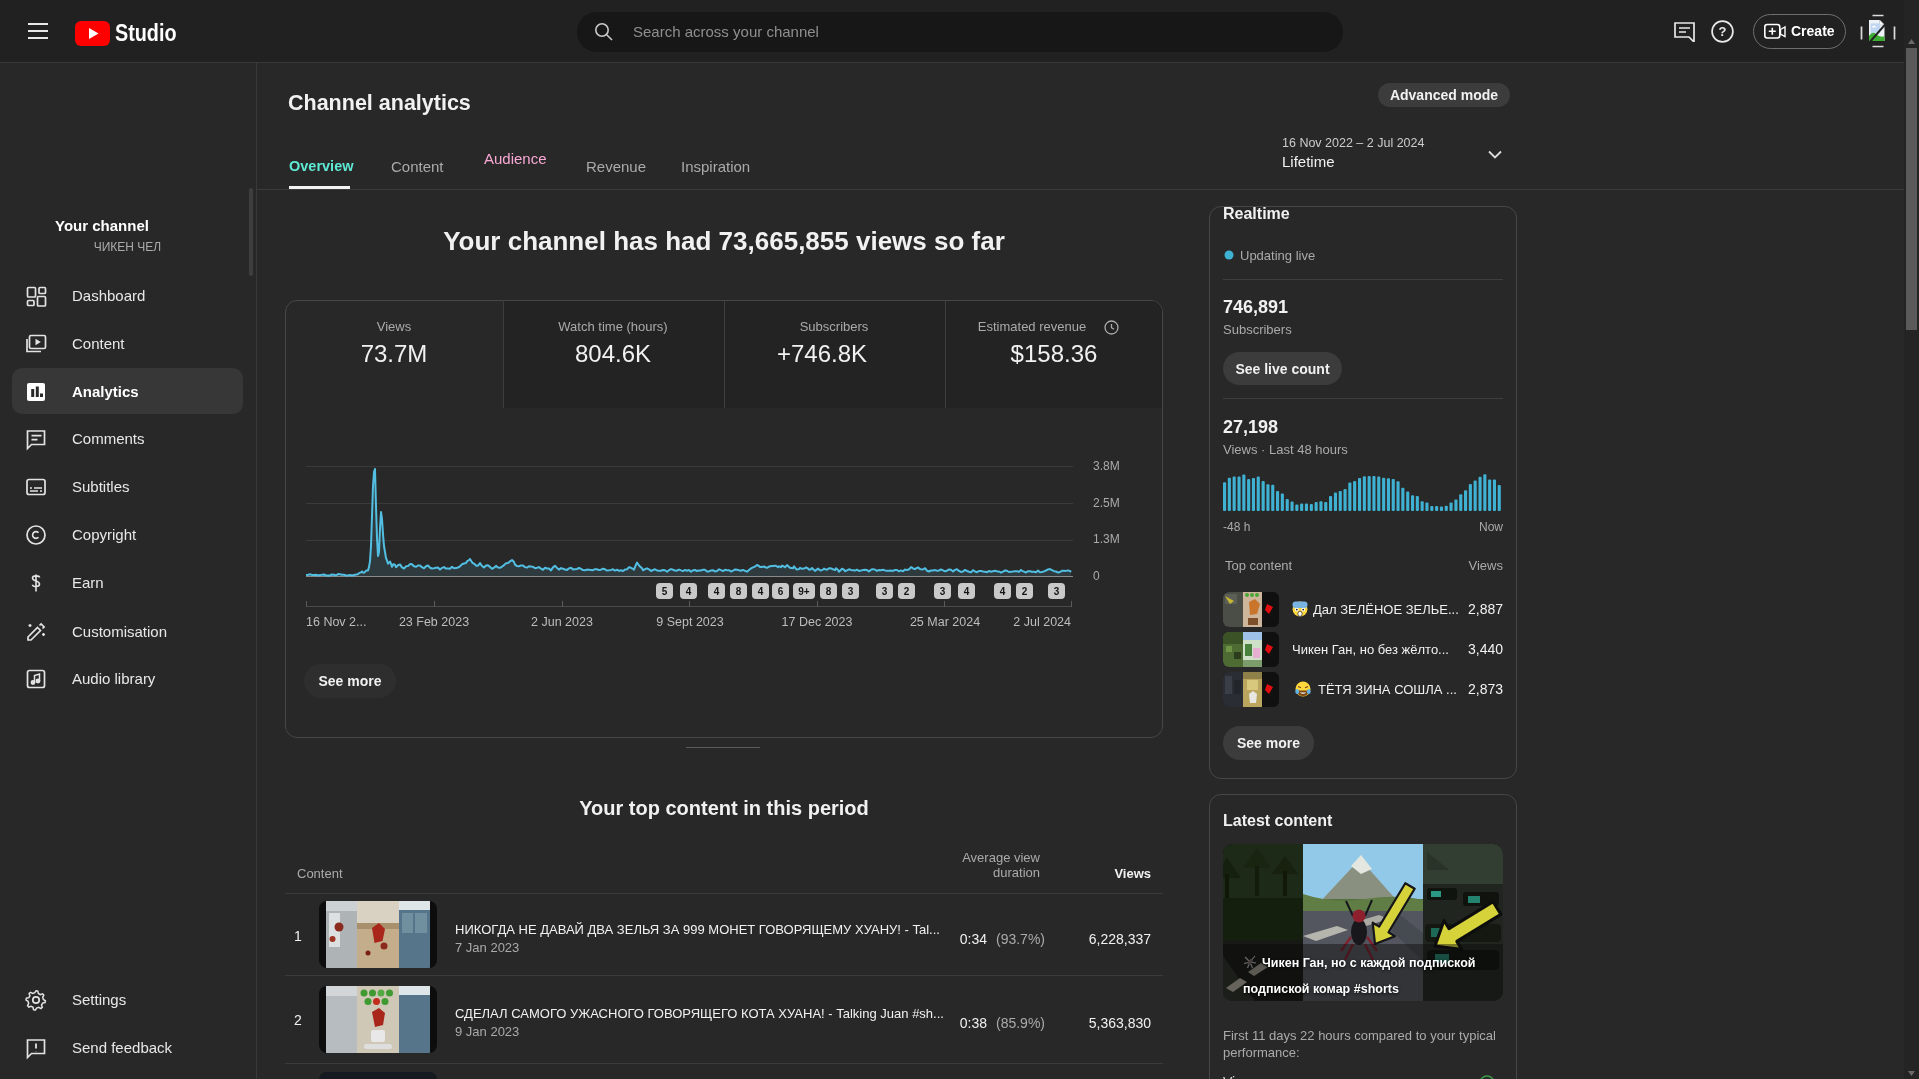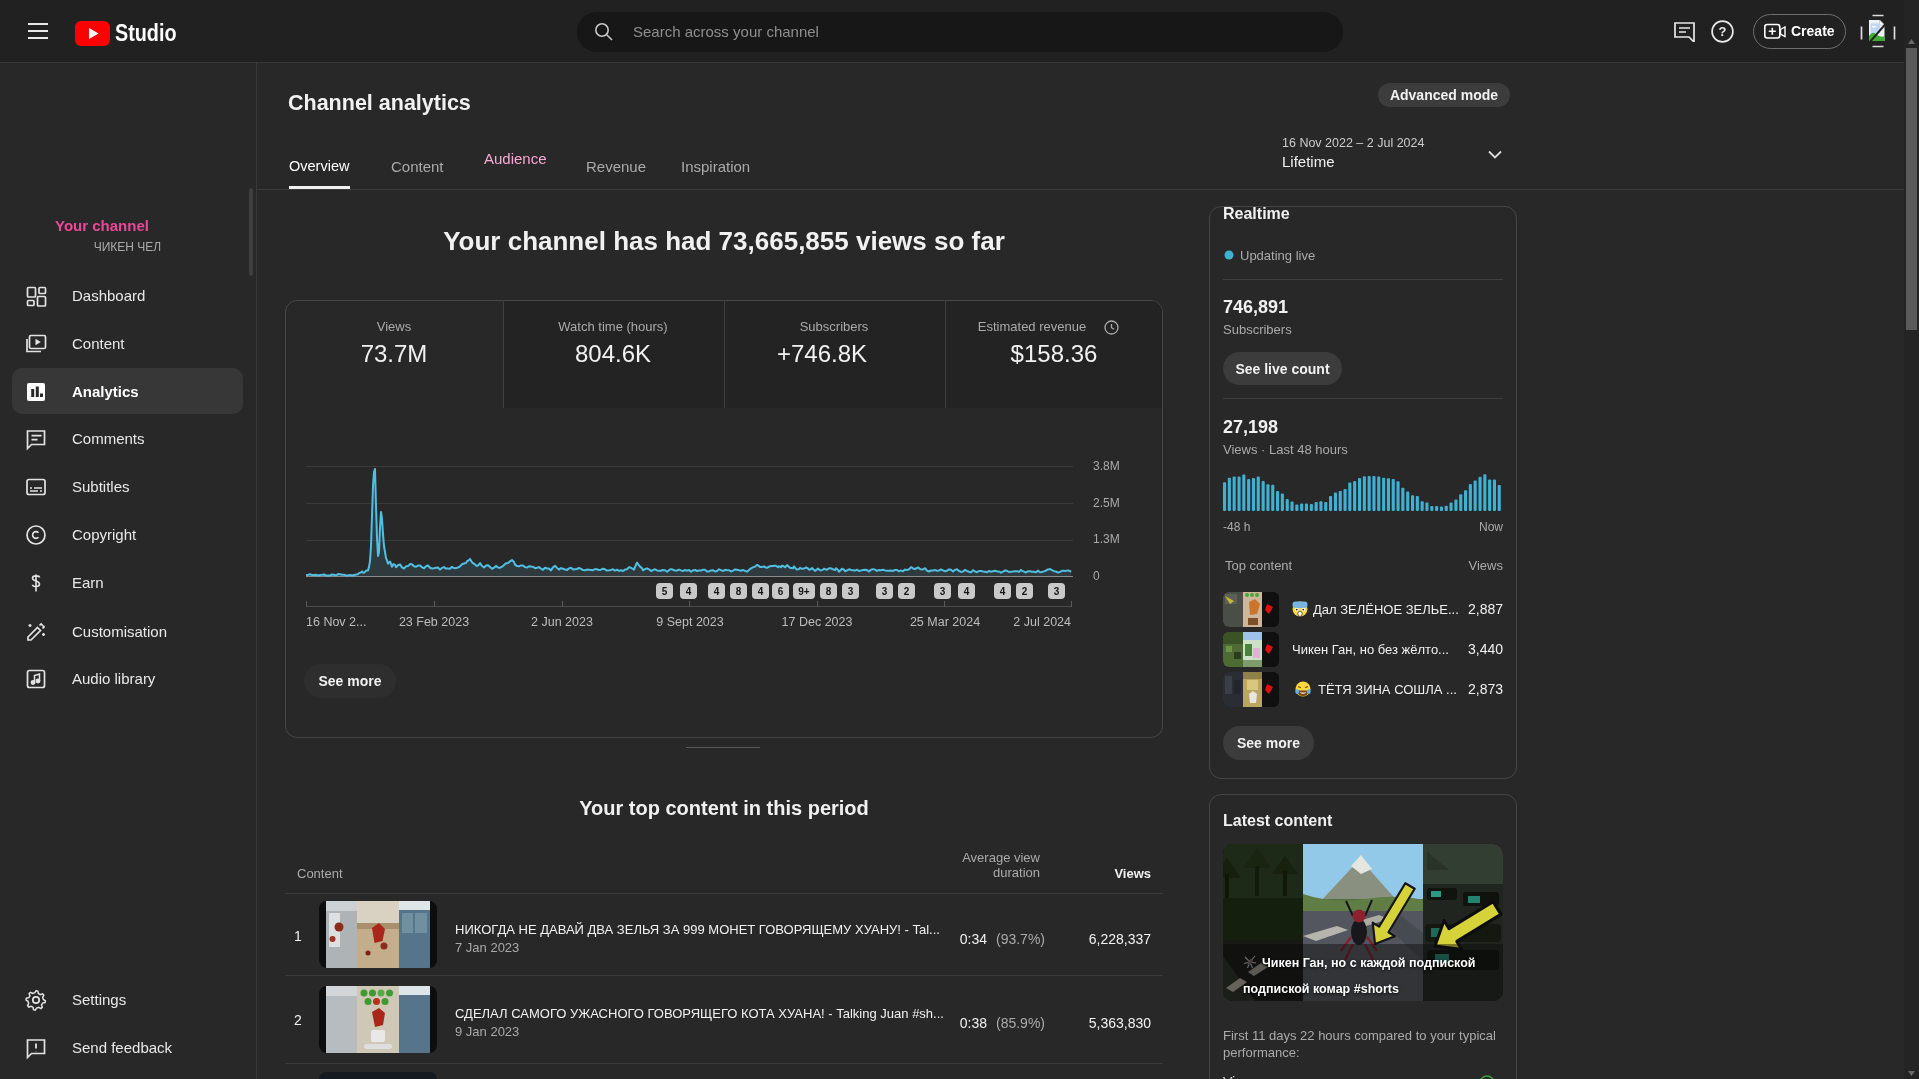--- a/index.html
+++ b/index.html
@@ -51,21 +51,21 @@
 <path d="M10.5,0 l5,5 h-5 Z" fill="#fbfbfb" stroke="#b9c1ca" stroke-width="0.7"></path>
 <rect x="1.6" y="3.4" width="9.5" height="10" fill="#c0d6f2"></rect>
 <path d="M3,7.4 a2,2 0 0 1 4,0 Z" fill="#fff"></path>
 <path d="M0,16 q3.5,-5.5 7,-2 q4.5,4 8.5,2 v5 h-15.5 Z" fill="#3fae35"></path>
 <path d="M-0.5,22 L16.5,2.5 l1.4,1.4 L0.9,23.4 Z" fill="#222"></path>
 </g>
 </svg>
 
 <div class="abs" style="left:256px;top:63px;width:1px;height:1016px;background:#393939"></div>
 <div class="abs" style="left:249px;top:188px;width:4px;height:88px;background:#3e3e3e;border-radius:2px"></div>
-<div class="abs" style="left:0;top:217px;width:204px;text-align:center;font-size:15px;font-weight:700;color:#ec4899">Your channel</div>
+<div class="abs" style="left:0;top:217px;width:204px;text-align:center;font-size:15px;font-weight:700;color:#ffffff">Your channel</div>
 <div class="abs" style="left:0;top:240px;width:255px;text-align:center;font-size:12px;color:#aaa">ЧИКЕН ЧЕЛ</div>
 <div class="abs" style="left:12px;top:368px;width:231px;height:46px;background:#373737;border-radius:10px"></div>
 <svg class="abs" style="left:24px;top:284px" width="24" height="24" fill="none" stroke="#e3e3e3" stroke-width="1.7">
     <rect x="3.5" y="3.5" width="8" height="9.5" rx="1"></rect>
     <rect x="15" y="3.5" width="6.5" height="6" rx="1"></rect>
     <rect x="3.5" y="16.5" width="6.5" height="5" rx="1"></rect>
     <rect x="13.5" y="12.5" width="8" height="9.5" rx="1"></rect>
   </svg>
 <svg class="abs" style="left:24px;top:332px" width="24" height="24" fill="none" stroke="#e3e3e3" stroke-width="1.7">
     <rect x="5.5" y="3.5" width="16" height="13" rx="1.5"></rect>
@@ -119,21 +119,21 @@
 <div class="abs" style="left:72px;top:430px;font-size:15px;font-weight:400;color:#e8e8e8">Comments</div>
 <div class="abs" style="left:72px;top:478px;font-size:15px;font-weight:400;color:#e8e8e8">Subtitles</div>
 <div class="abs" style="left:72px;top:526px;font-size:15px;font-weight:400;color:#e8e8e8">Copyright</div>
 <div class="abs" style="left:72px;top:574px;font-size:15px;font-weight:400;color:#e8e8e8">Earn</div>
 <div class="abs" style="left:72px;top:623px;font-size:15px;font-weight:400;color:#e8e8e8">Customisation</div>
 <div class="abs" style="left:72px;top:670px;font-size:15px;font-weight:400;color:#e8e8e8">Audio library</div>
 <div class="abs" style="left:72px;top:991px;font-size:15px;font-weight:400;color:#e8e8e8">Settings</div>
 <div class="abs" style="left:72px;top:1039px;font-size:15px;font-weight:400;color:#e8e8e8">Send feedback</div>
 <div class="abs" style="left:288px;top:91px;font-size:21.5px;font-weight:700;color:#f1f1f1">Channel analytics</div>
 <div class="abs" style="left:257px;top:189px;width:1647px;height:1px;background:#3b3b3b"></div>
-<div class="abs" style="left:289px;top:158px;font-size:14.5px;font-weight:400;color:#ffffff">Overview</div>
+<div class="abs" style="left:289px;top:158px;font-size:14.5px;font-weight:700;color:#5eead4">Overview</div>
 <div class="abs" style="left:289px;top:186px;width:61px;height:3px;background:#f1f1f1"></div>
 <div class="abs" style="left:391px;top:158px;font-size:15px;color:#aaa">Content</div>
 <div class="abs" style="left:484px;top:150px;font-size:15px;color:#f9a8d4">Audience</div>
 <div class="abs" style="left:586px;top:158px;font-size:15px;color:#aaa">Revenue</div>
 <div class="abs" style="left:681px;top:158px;font-size:15px;color:#aaa">Inspiration</div>
 <div class="pill" style="left:1378px;top:83px;width:132px;height:24px">Advanced mode</div>
 <div class="abs" style="left:1282px;top:136px;font-size:12.5px;color:#ccc">16 Nov 2022 – 2 Jul 2024</div>
 <div class="abs" style="left:1282px;top:153px;font-size:15px;color:#f1f1f1">Lifetime</div>
 <svg class="abs" style="left:1488px;top:150px" width="14" height="9">
     <path d="M1,1.5 L7,7.5 L13,1.5" fill="none" stroke="#ddd" stroke-width="1.8"></path>

